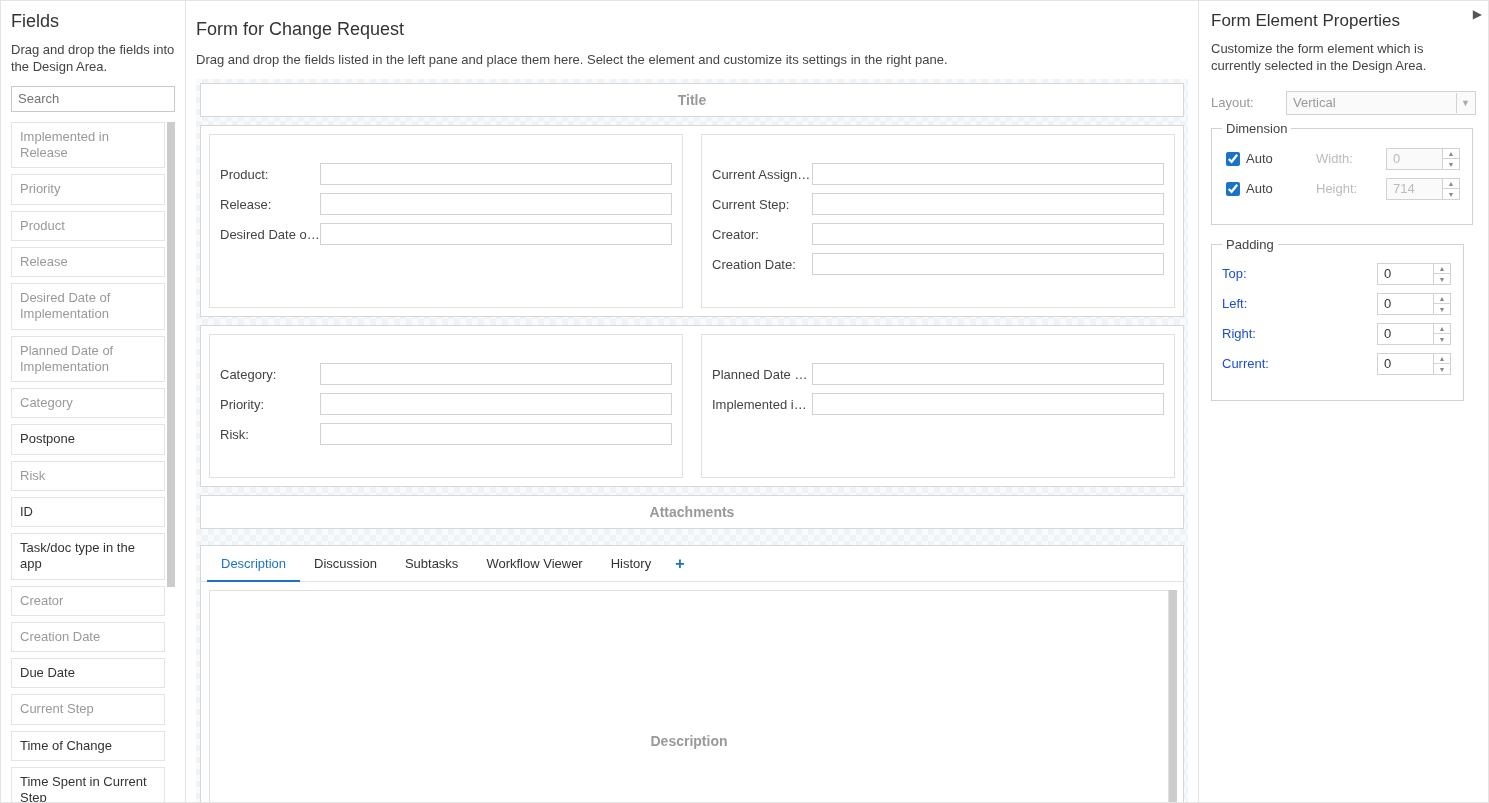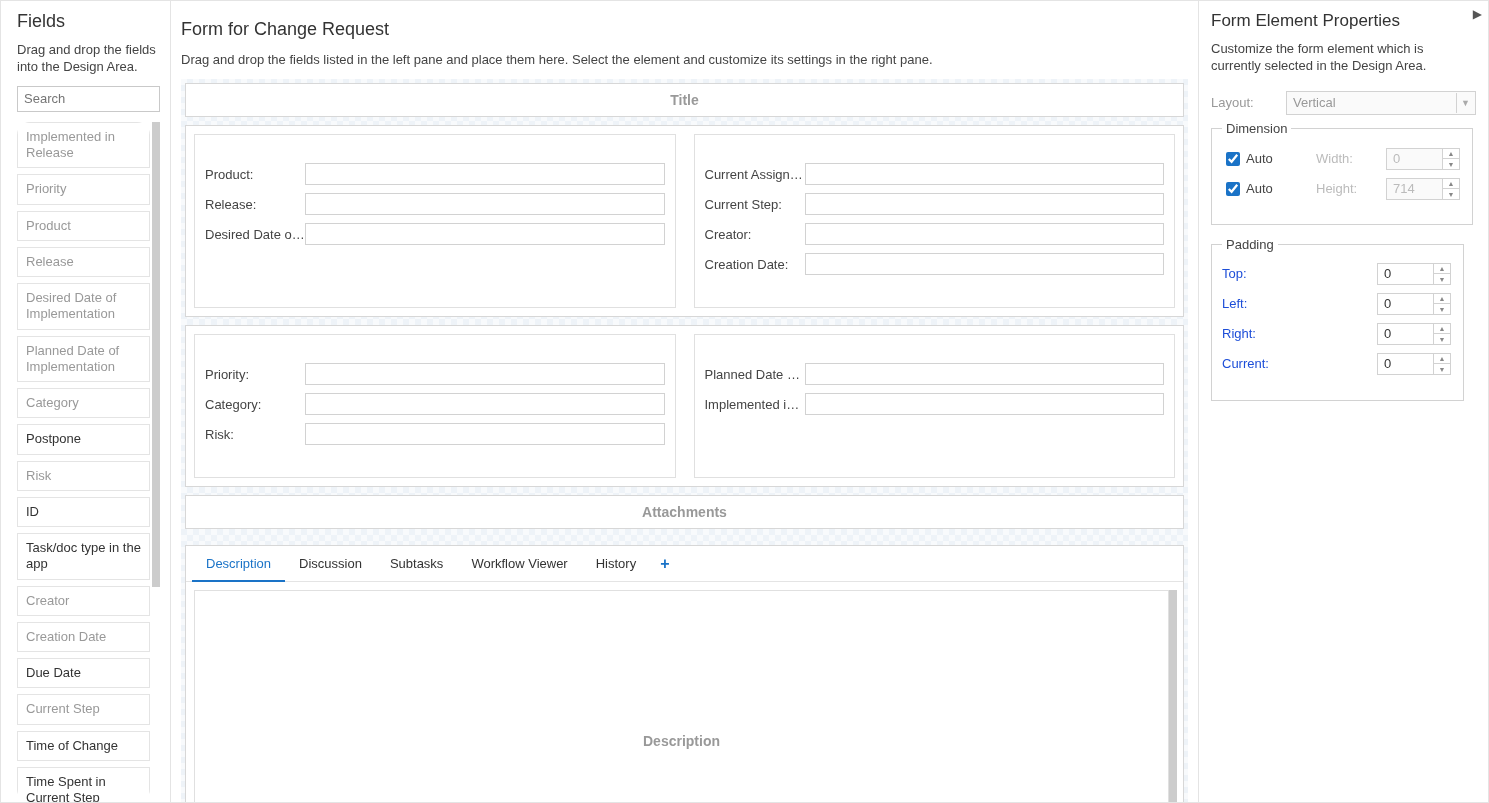--- a/index.html
+++ b/index.html
@@ -1,25 +1,25 @@
 <!DOCTYPE html>
 <html><head>
 <meta charset="utf-8">
 <style>
   * { box-sizing: border-box; }
   html, body { margin:0; padding:0; font-family: "Segoe UI", Arial, sans-serif; font-size:13px; color:#333; background:#fff; }
   .app { display:flex; width:1489px; height:803px; border:1px solid #e4e4e4; }
 
   
-  .left-panel { width:170px; border-right:1px solid #e4e4e4; padding:10px 10px 0 16px; display:flex; flex-direction:column;}
+  .left-panel { width:185px; border-right:1px solid #e4e4e4; padding:10px 10px 0 10px; display:flex; flex-direction:column;}
   .left-title { font-size:18px; font-weight:400; color:#333; margin:0 0 10px 0;}
   .left-subtitle { font-size:13px; color:#444; line-height:1.3; margin-bottom:10px;}
   .search-input { width:100%; height:26px; border:1px solid #c9c9c9; padding:0 6px; font-size:13px; color:#be185d; background:#fff; margin-bottom:10px;}
   .field-list-wrap { position:relative; flex:1; overflow:hidden; }
-  .field-list { position:absolute; top:0; left:0; right:10px; bottom:0; overflow:hidden;border-radius:13px;}
+  .field-list { position:absolute; top:0; left:0; right:10px; bottom:0; overflow:hidden;}
   .field-item { border:1px solid #e4e4e4; padding:6px 8px; font-size:13px; margin-bottom:6px; background:#fff; cursor:move; line-height:1.25;}
   .field-item.disabled { color:#999; }
   .field-item.active { color:#333; }
   .left-scroll { position:absolute; right:0; top:0; width:8px; background:#f0f0f0; height:465px;}
   .left-thumb { position:absolute; width:8px; background:#ccc; left:0; }
 
   
   .center-panel { flex:1; padding:10px 10px 0 10px; display:flex; flex-direction:column;}
   .center-title { font-size:18px; font-weight:400; margin:8px 0 12px 0; color:#333;}
   .center-subtitle { font-size:13px; color:#444; margin-bottom:12px;}
@@ -150,25 +150,25 @@
               <div class="form-row">
                 <label>Creation Date:</label>
                 <div class="inp"></div>
               </div>
             </div>
         </div>
 
         <div class="block row-block" style="min-height:120px;">
           <div class="col" id="g2l">
               <div class="form-row">
+                <label>Category:</label>
+                <div class="inp"></div>
+              </div>
+              <div class="form-row">
                 <label>Priority:</label>
-                <div class="inp"></div>
-              </div>
-              <div class="form-row">
-                <label>Category:</label>
                 <div class="inp"></div>
               </div>
               <div class="form-row">
                 <label>Risk:</label>
                 <div class="inp"></div>
               </div>
             </div>
           <div class="col" id="g2r">
               <div class="form-row">
                 <label>Planned Date of ...</label>

